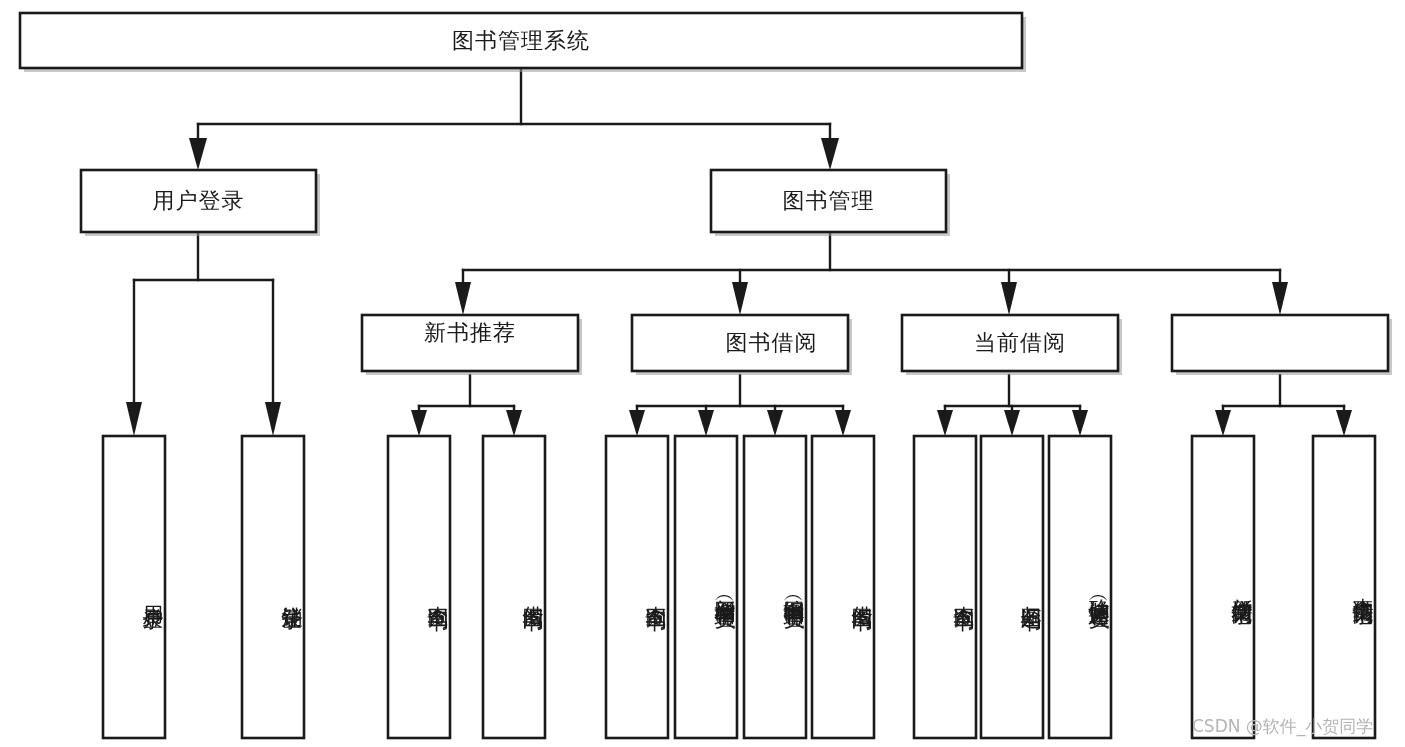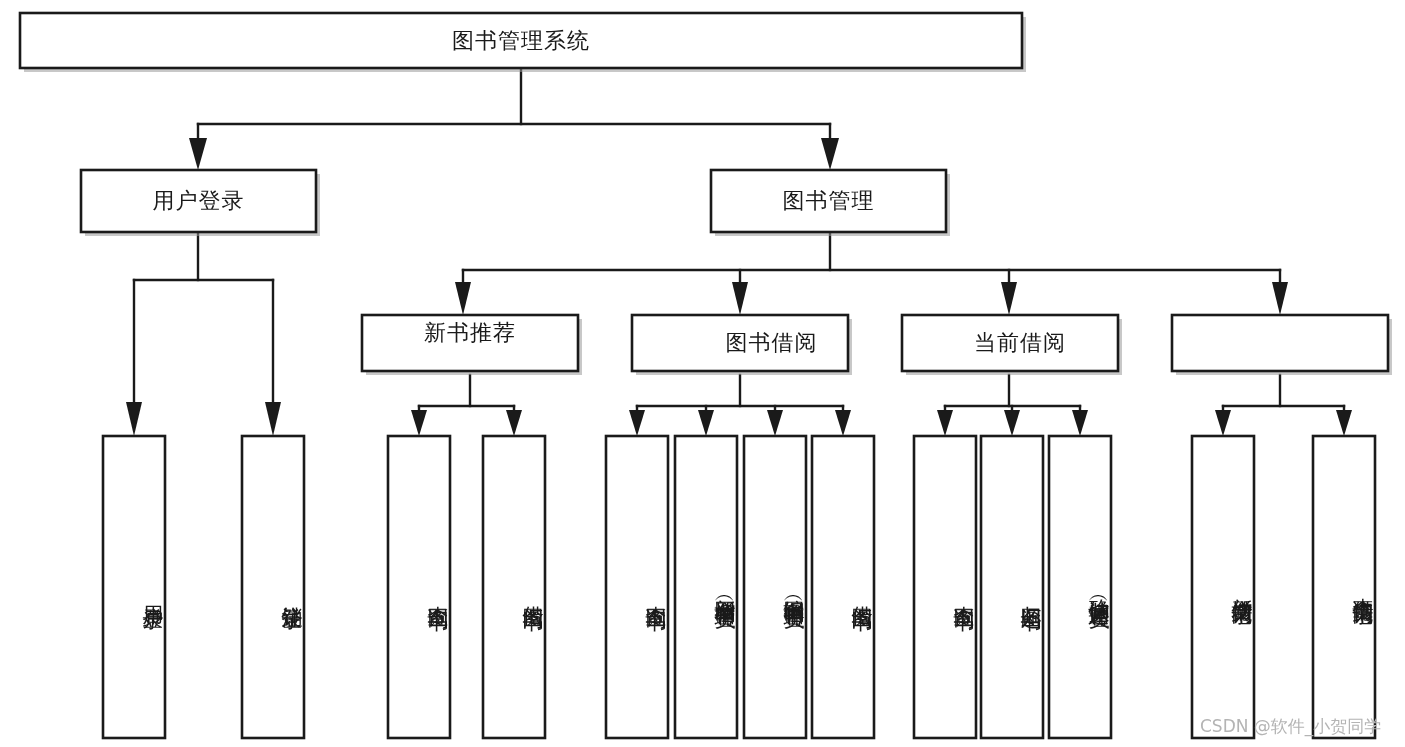--- a/index.html
+++ b/index.html
@@ -70,21 +70,20 @@
   }
   .watermark {
     position: absolute;
     left: 1192px;
     top: 715px;
     font-family: "DejaVu Sans", "Liberation Sans", sans-serif;
     font-size: 17px;
     color: #b4b4b4;
     white-space: nowrap;
     pointer-events: none;
-    margin-left: 8px;
   }
 </style>
 </head>
 <body>
 
 <div id="canvas">
 
   <svg class="diagram" viewBox="0 0 1405 747">
 
     <g>

